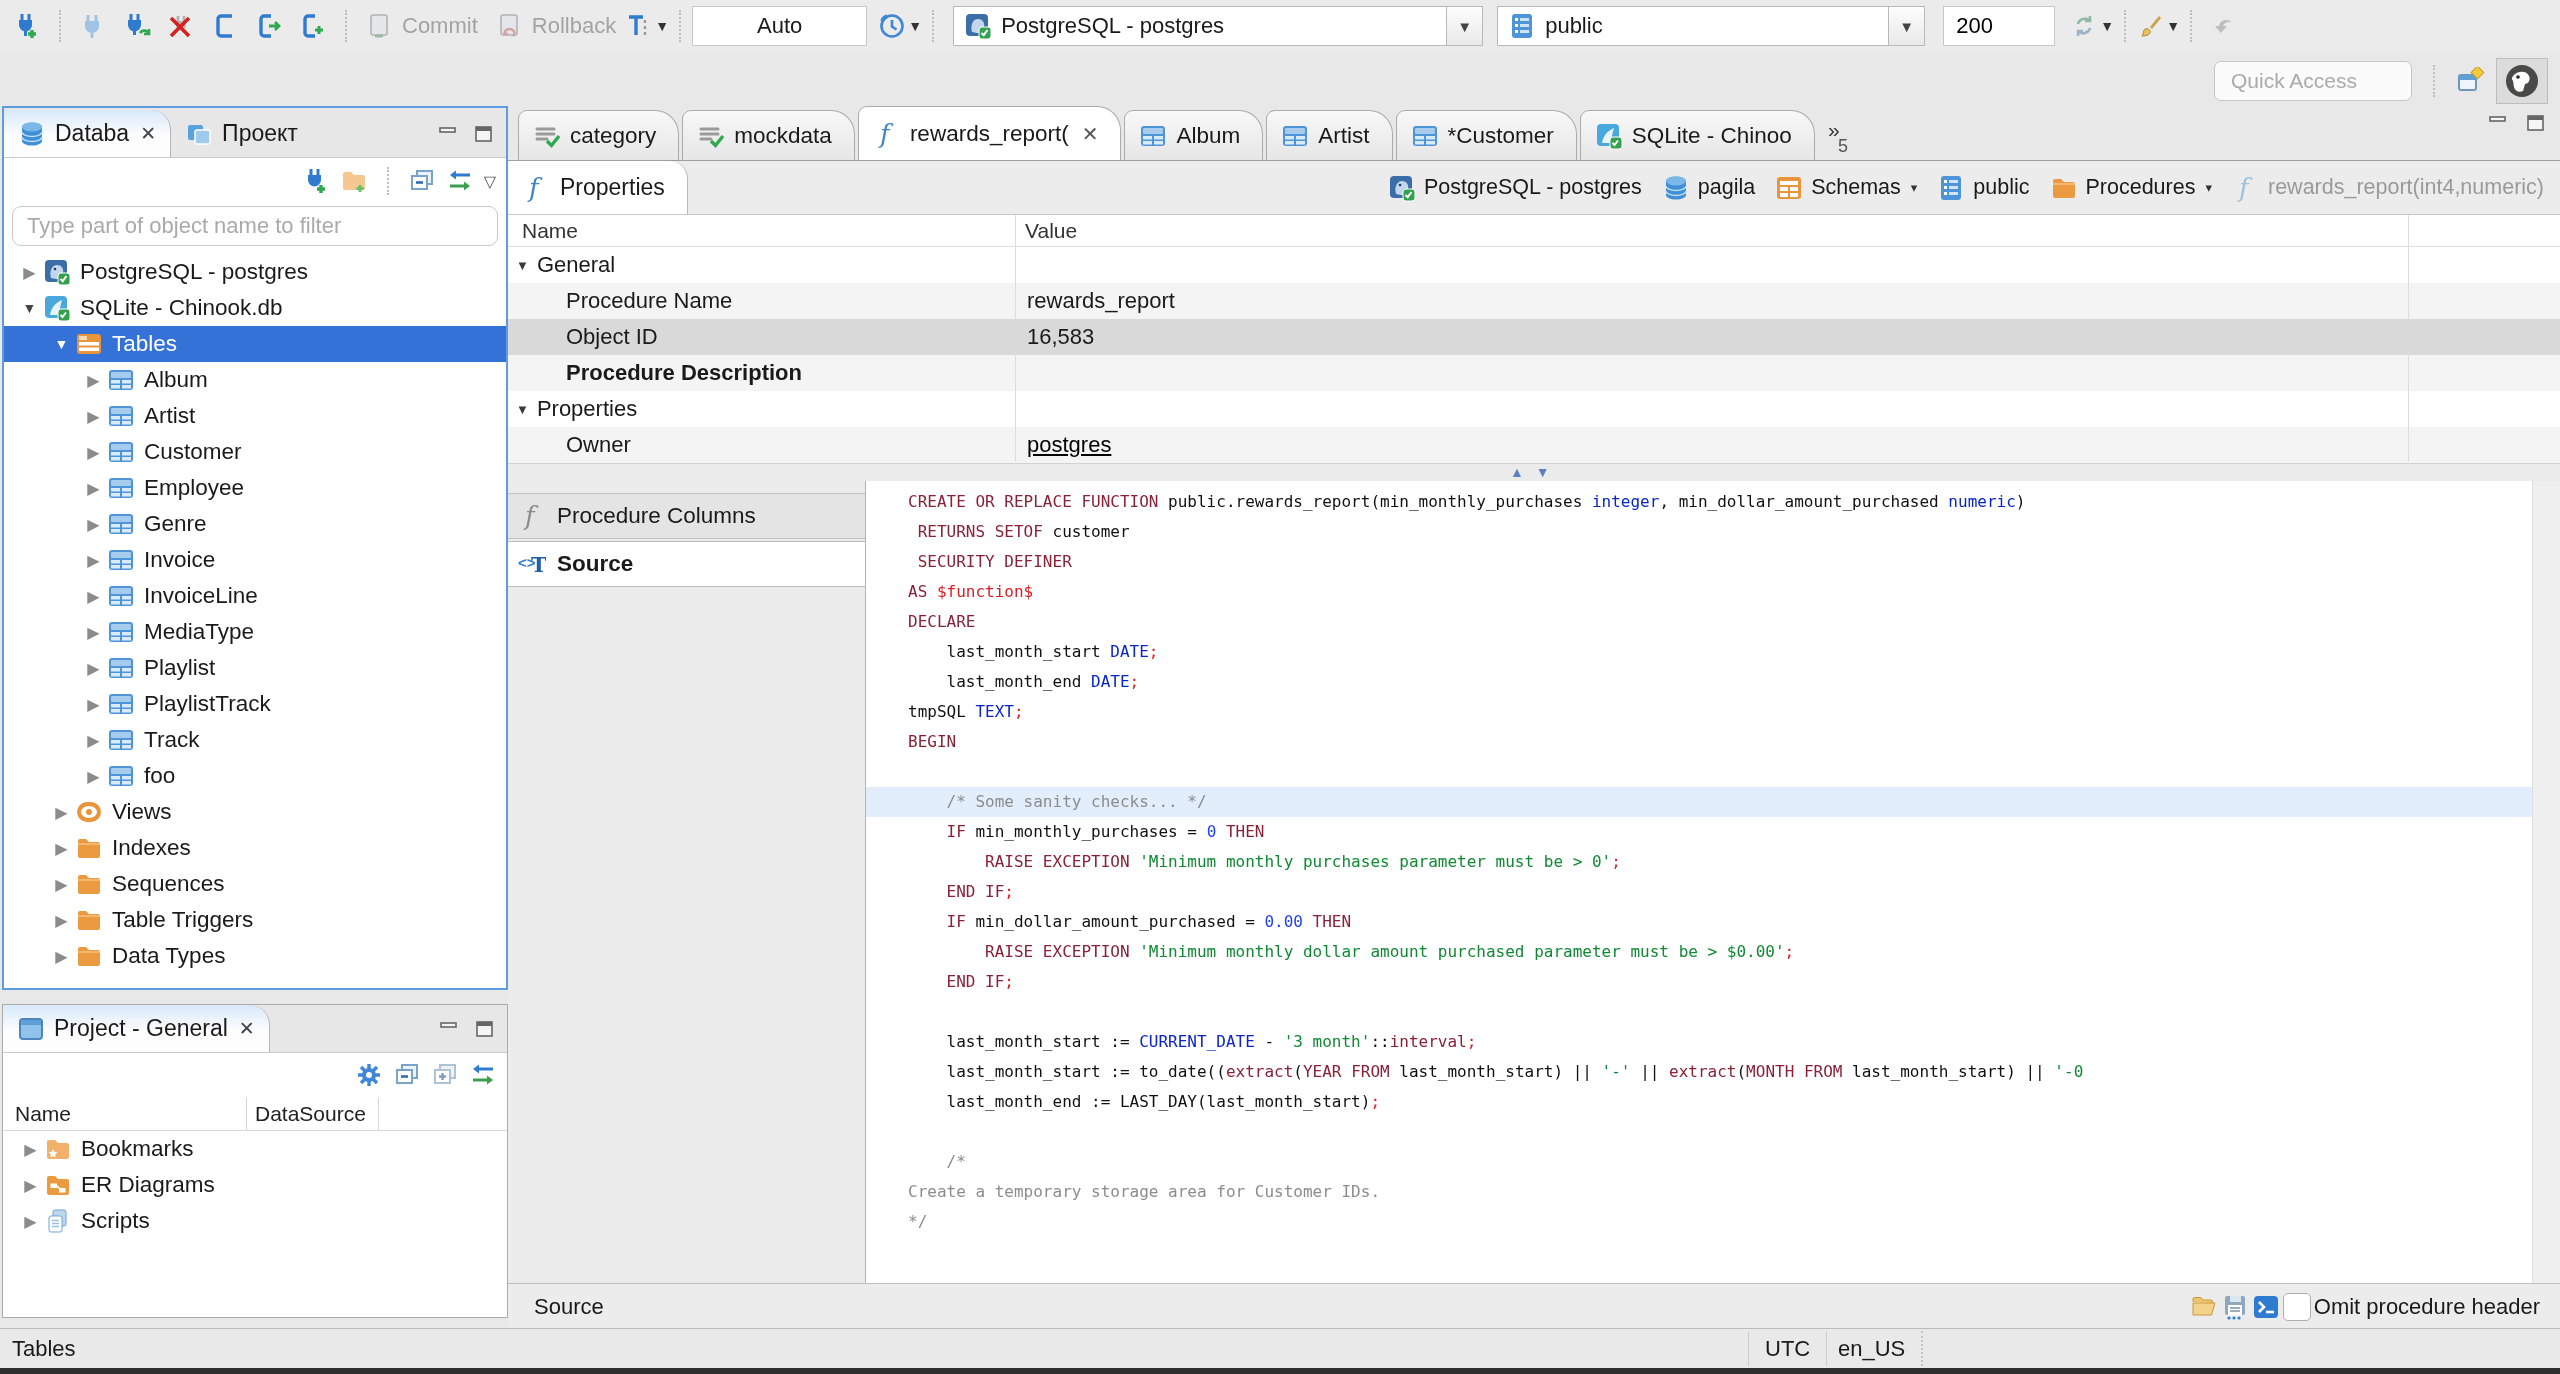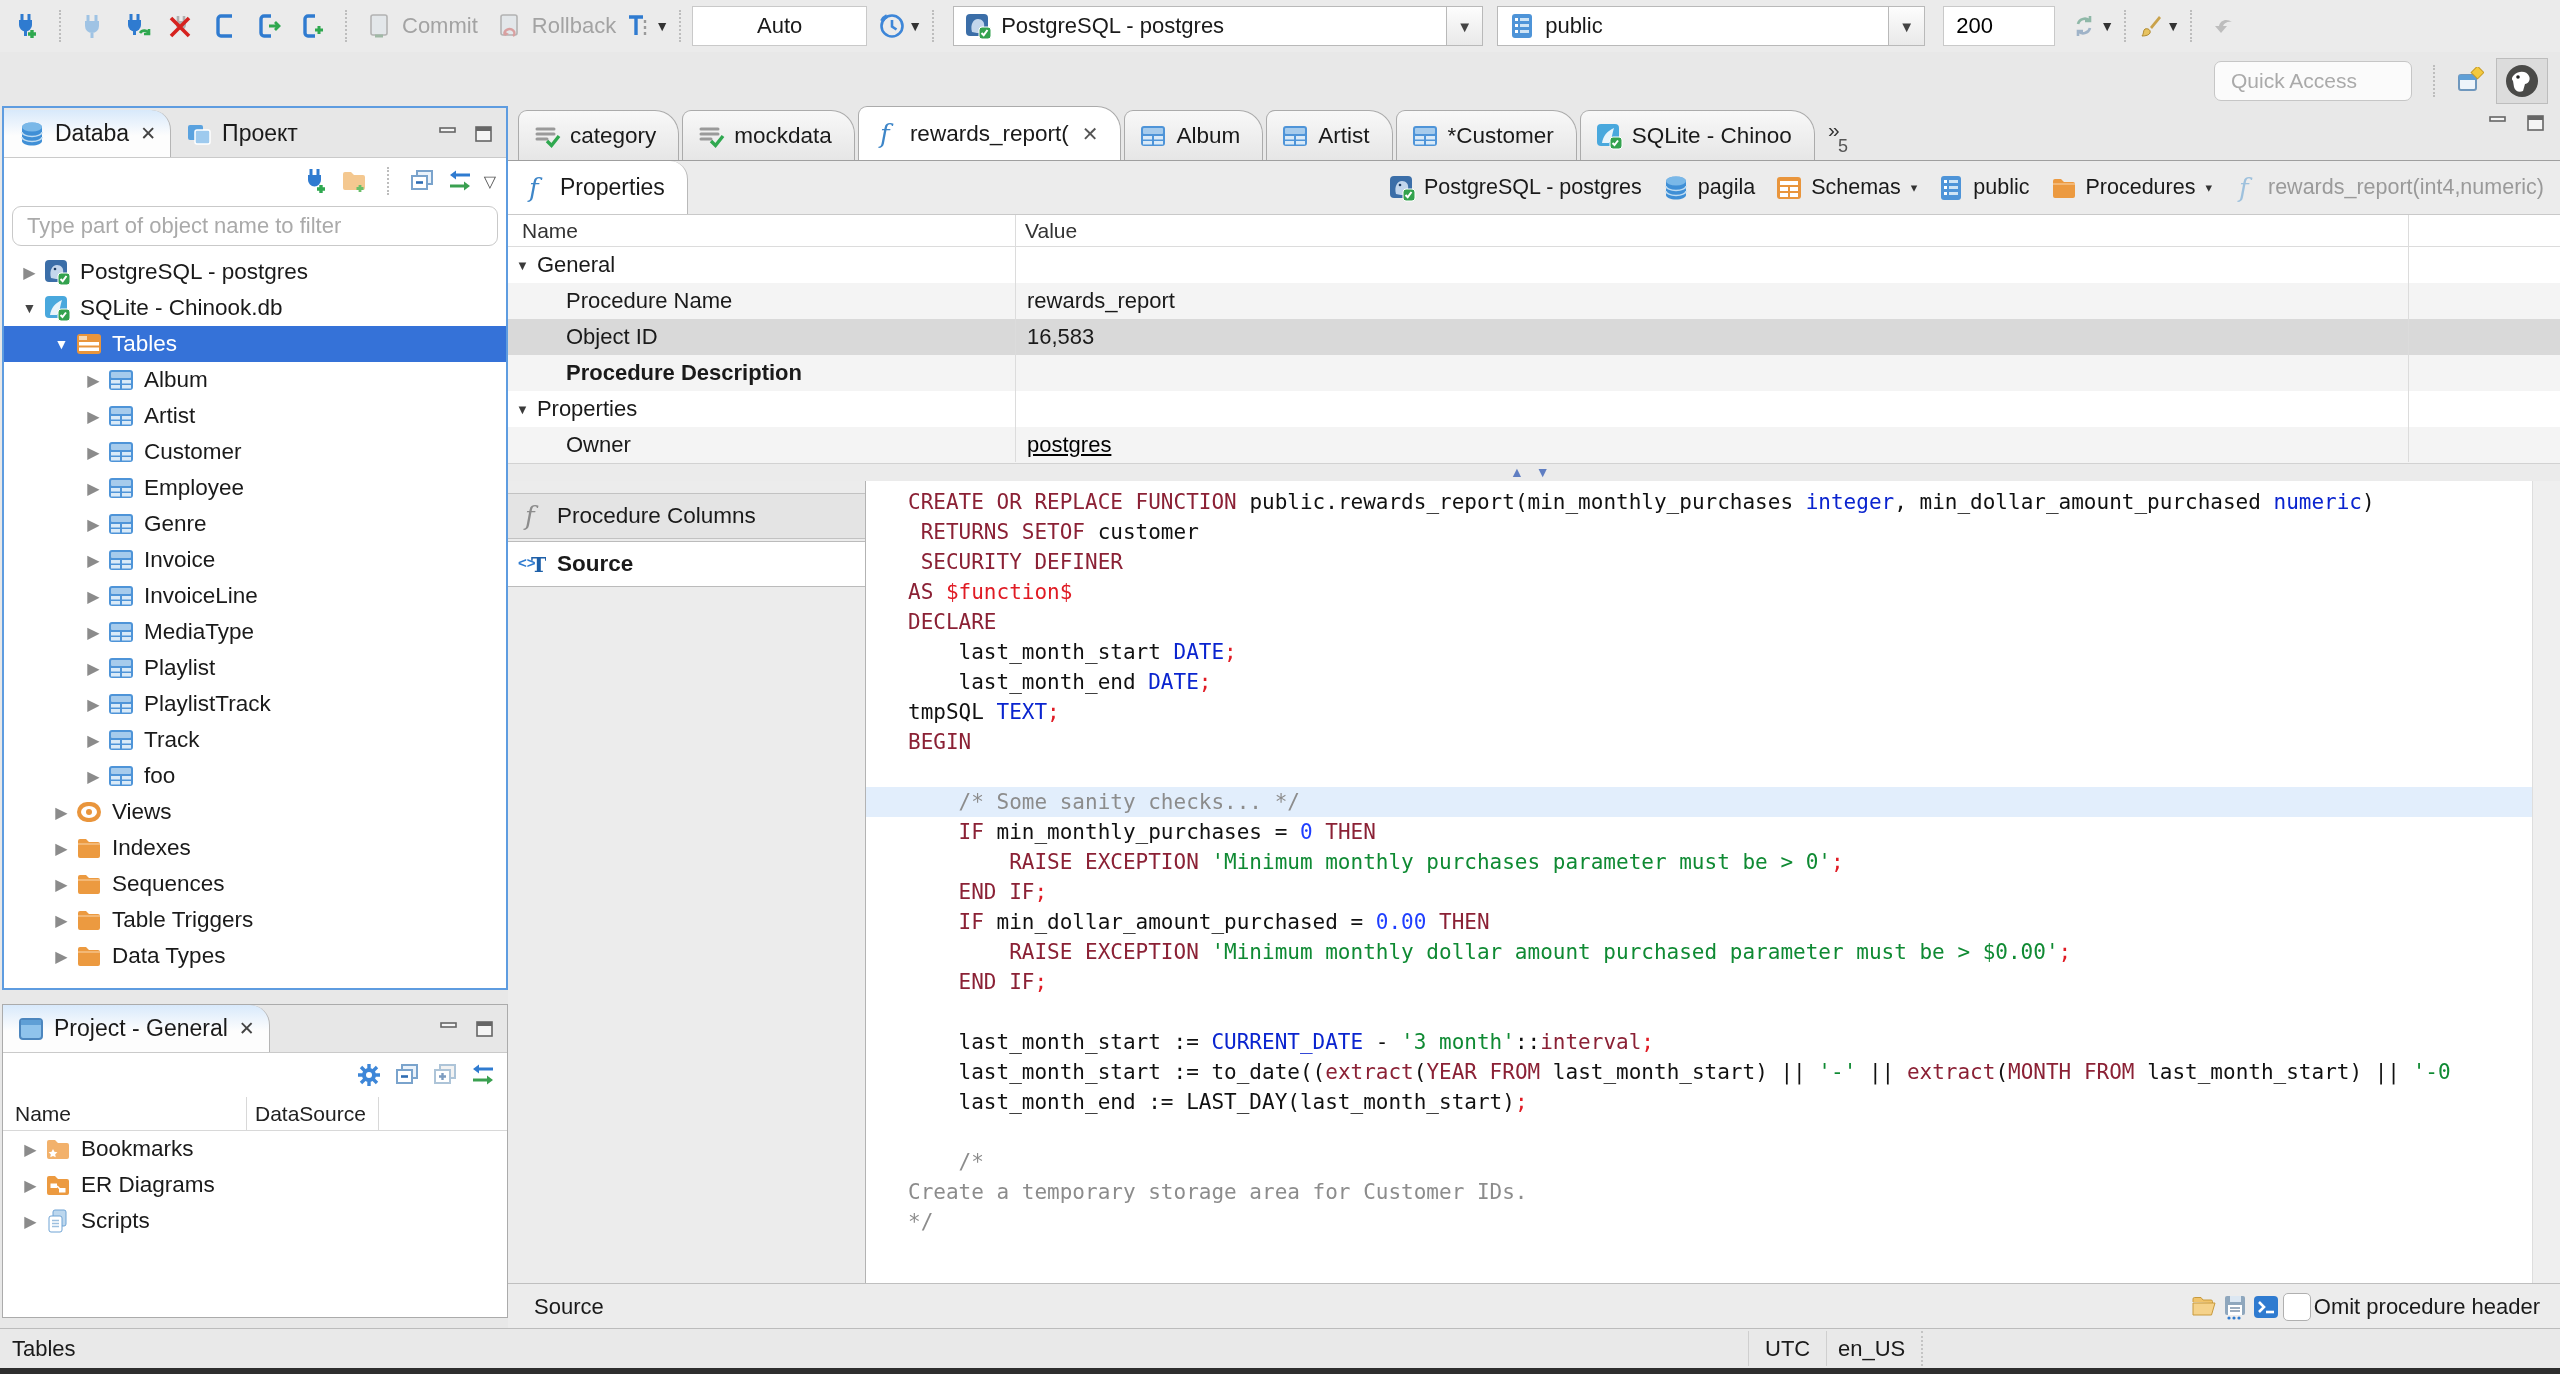--- a/index.html
+++ b/index.html
@@ -100,21 +100,21 @@
 
   .splitbar{height:18px;background:#ebebeb;position:relative;border-top:1px solid #d2d2d2}
   .split-arrows{position:absolute;left:1002px;top:0;display:flex;gap:12px;color:#5f7ec2;font-size:14px}
 
   .lower{position:absolute;top:320px;left:0;right:0;bottom:47px;display:flex}
   .side{width:358px;background:#ececec;border-right:1px solid #b3b3b3;padding-top:12px;flex:none}
   .stab{height:46px;margin-bottom:2px;display:flex;align-items:center;gap:11px;padding-left:10px;font-size:22.5px;
         background:#e4e4e4;border-top:1px solid #c2c2c2;border-bottom:1px solid #c2c2c2;white-space:nowrap}
   .stab.active{background:#fff;font-weight:bold;border-top:1px solid #bbb;border-bottom:1px solid #bbb}
   .codewrap{flex:1;position:relative;background:#fff;overflow:hidden}
-  .code{position:absolute;left:0;top:0;right:28px;bottom:0;padding:6px 16px 0 42px;font-family:"DejaVu Sans Mono",monospace;font-size:21px;line-height:30px}
+  .code{position:absolute;left:0;top:0;right:28px;bottom:0;padding:6px 16px 0 42px;font-family:"DejaVu Sans Mono",monospace;font-size:16px;line-height:30px}
   .cline{white-space:pre;height:30px}
   .cline.hl{background:#e2eefc;margin-left:-42px;padding-left:42px;margin-right:-28px}
   .c-kw{color:#8b2135}.c-typ{color:#0a24cf}.c-num{color:#1f3fff}.c-str{color:#0f8a33}.c-com{color:#8c8c8c}.c-red{color:#e01b24}.c-id{color:#111}
   .vscroll{position:absolute;right:0;top:0;width:28px;bottom:0;background:#efefef;border-left:1px solid #dedede}
 
   .ed-status{position:absolute;left:0;right:0;bottom:0;height:47px;background:#ececec;border-top:1px solid #bfbfbf;display:flex;align-items:center;font-size:22px}
   .ed-status .lbl{padding-left:26px}
   .ed-right{margin-left:auto;display:flex;align-items:center;gap:3px;padding-right:20px}
   .checkbox{width:28px;height:28px;border:1.5px solid #b0b0b0;border-radius:5px;background:#fff;flex:none}
 </style>

